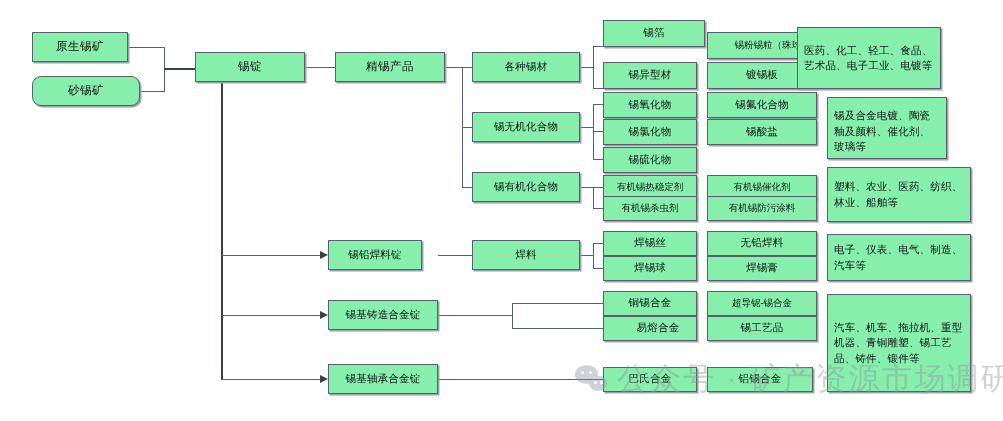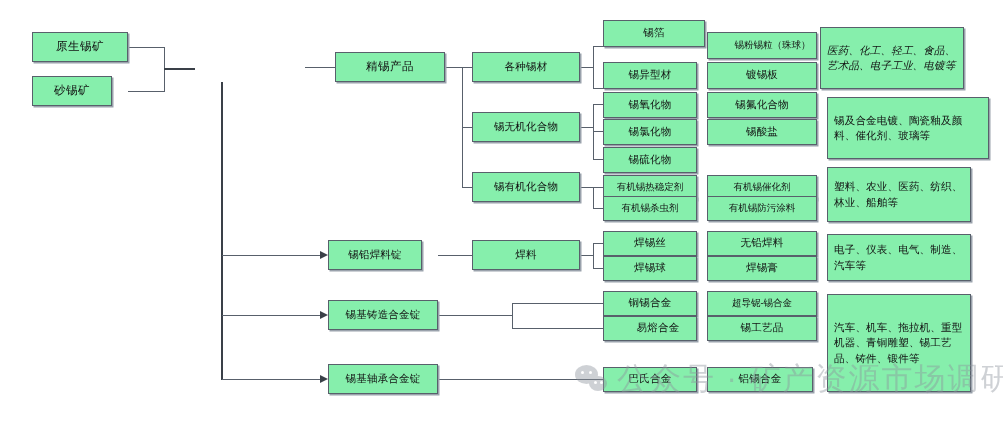--- a/index.html
+++ b/index.html
@@ -92,27 +92,28 @@
   #watermark .wx .e3{left:19px;top:16px;}
   #watermark .wx .e4{left:25px;top:16px;}
 </style>
 </head>
 <body>
 
 <div id="stage">
 
   <div class="node" style="left:32px;top:32px;width:96px;height:30px;">原生锡矿</div>
 
-  <div class="node" style="left:32px;top:76px;width:80px;height:30px;">砂锡矿</div>
+  <div class="node" style="left:32px;top:76px;width:108px;height:30px;border-radius:9px;">砂锡矿</div>
 
   <div class="ln h" style="left:128px;top:47px;width:37px;"></div>
   <div class="ln h" style="left:128px;top:91px;width:37px;"></div>
   <div class="ln v" style="left:164px;top:47px;height:45px;"></div>
   <div class="ln h thick" style="left:164px;top:68px;width:31px;"></div>
 
+  <div class="node" style="left:195px;top:52px;width:110px;height:30px;">锡锭</div>
 
   <div class="ln h" style="left:305px;top:67px;width:30px;"></div>
 
   <div class="ln v thick" style="left:221px;top:82px;height:298px;"></div>
 
   <div class="ln h" style="left:222px;top:255px;width:100px;"></div>
   <div class="arrow" style="left:320px;top:250.5px;"></div>
 
   <div class="ln h" style="left:222px;top:315px;width:100px;"></div>
   <div class="arrow" style="left:320px;top:310.5px;"></div>
@@ -212,25 +213,25 @@
   <div class="node small" style="left:707px;top:231px;width:110px;height:25px;">无铅焊料</div>
 
   <div class="node small" style="left:707px;top:256px;width:110px;height:25px;">焊锡膏</div>
 
   <div class="node tiny" style="left:707px;top:291px;width:110px;height:25px;">超导铌-锡合金</div>
 
   <div class="node small" style="left:707px;top:316px;width:110px;height:25px;">锡工艺品</div>
 
   <div class="node small" style="left:707px;top:367px;width:106px;height:25px;">铝锡合金</div>
 
-  <div class="node desc" style="left:820px;top:27px;width:144px;height:62px;font-style:italic;">
+  <div class="node desc" style="left:797px;top:27px;width:144px;height:62px;">
     <span>医药、化工、轻工、食品、艺术品、电子工业、电镀等</span>
   </div>
 
-  <div class="node desc" style="left:827px;top:97px;width:162px;height:62px;">
+  <div class="node desc" style="left:827px;top:97px;width:120px;height:62px;align-items:flex-end;">
     <span>锡及合金电镀、陶瓷釉及颜料、催化剂、玻璃等</span>
   </div>
 
   <div class="node desc" style="left:827px;top:167px;width:144px;height:55px;">
     <span>塑料、农业、医药、纺织、林业、船舶等</span>
   </div>
 
   <div class="node desc" style="left:827px;top:234px;width:144px;height:47px;">
     <span>电子、仪表、电气、制造、汽车等</span>
   </div>

